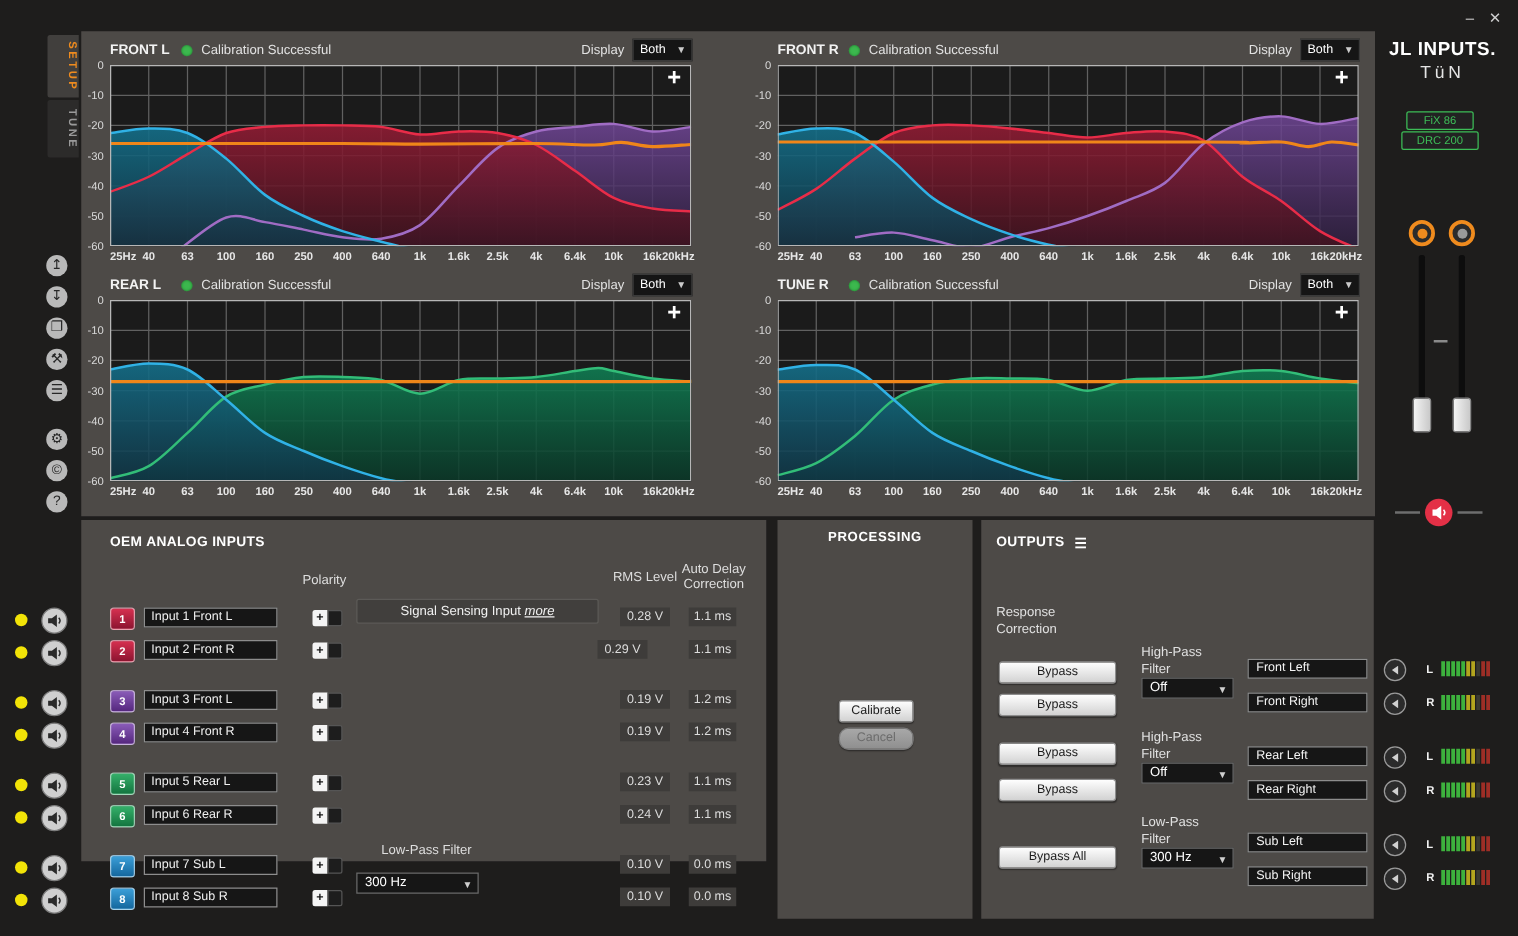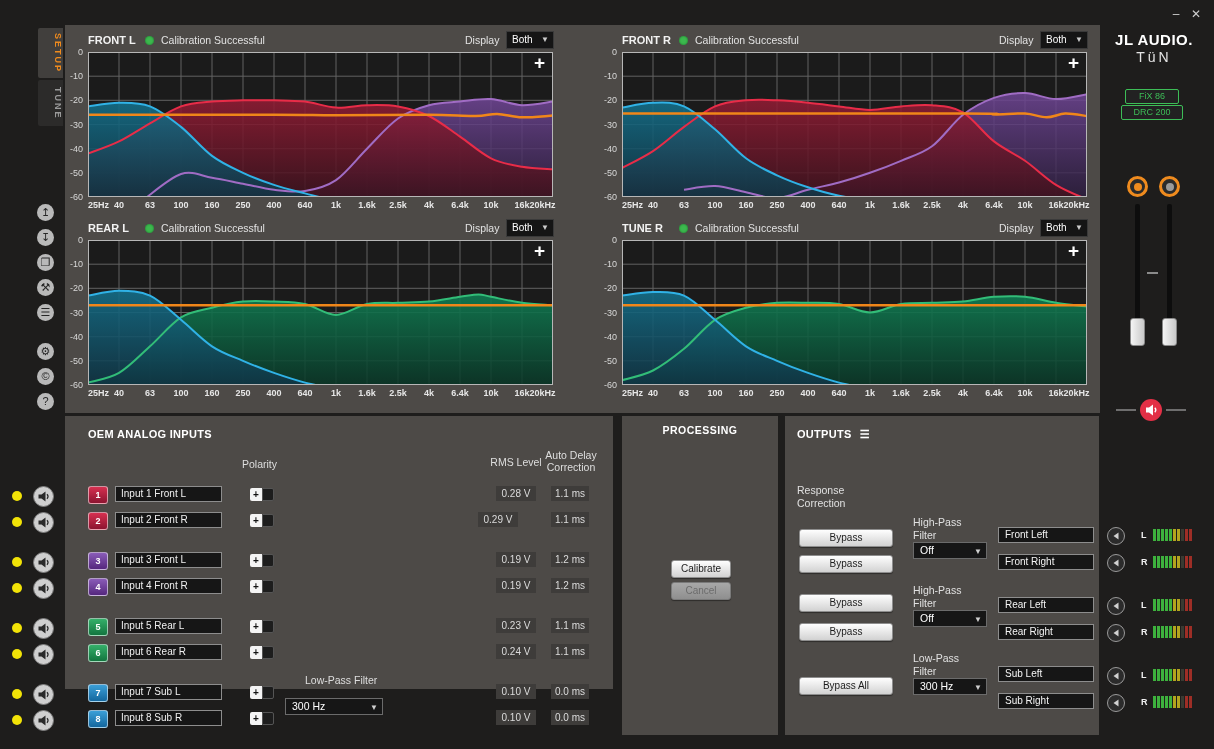--- a/index.html
+++ b/index.html
@@ -66,21 +66,21 @@
            font-size:10px;text-align:center;line-height:15px;}
   .dd{position:absolute;background:#161616;border:1px solid #6b6b6b;color:#fff;font-size:10.5px;
       line-height:15px;padding-left:6px;}
   .dd .caret{position:absolute;right:4px;top:1px;font-size:8px;color:#cfcfcf;}
   
   .proc-title{position:absolute;width:100%;top:8px;text-align:center;font-size:10.5px;font-weight:bold;
               color:#fff;letter-spacing:.5px;}
   .btn{position:absolute;border-radius:3px;text-align:center;font-size:10px;
        background:linear-gradient(#fefefe,#d2d2d2);border:1px solid #8e8e8e;color:#1c1c1c;
        box-shadow:0 1px 1px rgba(0,0,0,.4);}
-  .btn.disabled{background:linear-gradient(#a8a8a8,#8f8f8f);color:#6c6c6c;border-color:#7a7a7a;}
+  .btn.disabled{background:linear-gradient(#a8a8a8,#8f8f8f);color:#6c6c6c;border-color:#7a7a7a;border-radius:8px;}
   
   .hamb{display:inline-block;margin-left:8px;font-size:11px;color:#fff;vertical-align:top;}
   .two-line{position:absolute;font-size:10.5px;color:#e0e0e0;line-height:13px;}
   .ch-field{position:absolute;left:213px;width:88px;height:14px;background:#161616;border:1px solid #8d8d8d;
             color:#f4f4f4;font-size:10px;line-height:14px;padding-left:6px;}
   
   .brand1{position:absolute;left:1100px;top:31px;width:108px;text-align:center;font-size:15px;
           font-weight:bold;color:#fff;letter-spacing:.5px;}
   .brand2{position:absolute;left:1100px;top:49px;width:108px;text-align:center;font-size:14px;
           color:#e4e4e4;letter-spacing:3px;}
@@ -523,20 +523,24 @@
         <span style="left: 403px;">10k</span>
         <span style="left: 434px;">16k</span>
         <span style="left: 465px; transform: translateX(-90%);">20kHz</span>
       </div>
   </div>
 </div>
 
 <div class="panel" id="inputs-panel">
   <div class="pnl-title">OEM ANALOG INPUTS</div>
   <div class="col-label" style="left:177px;top:42px">Polarity</div>
+  <div class="sense-bar">
+    <span>Signal Sensing Input</span>
+    <a href="#" style="font-style:italic">more</a>
+  </div>
   <div class="col-label" style="left:425px;top:40px;width:52px;text-align:center">RMS Level</div>
   <div class="col-label" style="left:478px;top:33px;width:56px;text-align:center;line-height:12px">
     <span>Auto Delay</span><br><span>Correction</span>
   </div>
   <div id="input-rows">
   <div class="in-row" style="top: 70px;">
     <span class="badge" style="background: linear-gradient(rgb(214, 48, 80), rgb(140, 20, 48));">1</span>
     <span class="name-field">Input 1 Front L</span>
     <span class="toggle">
       <span class="t-on">+</span>
@@ -669,21 +673,21 @@
   <div id="out-channels">
       <div class="ch-field" style="top: 111px;">Front Left</div>
       <div class="ch-field" style="top: 138px;">Front Right</div>
       <div class="ch-field" style="top: 181px;">Rear Left</div>
       <div class="ch-field" style="top: 208px;">Rear Right</div>
       <div class="ch-field" style="top: 250px;">Sub Left</div>
       <div class="ch-field" style="top: 277px;">Sub Right</div>
     </div>
 </div>
 
-<div class="brand1">JL AUDIO.</div>
+<div class="brand1">JL INPUTS.</div>
 <div class="brand2">TüN</div>
 <div class="dev-btn" style="left:1125px;top:89px;width:52px;height:13px;line-height:13px">FiX 86</div>
 <div class="dev-btn" style="left:1121px;top:105px;width:60px;height:13px;line-height:13px">DRC 200</div>
 
 <div class="knob" style="left:1127px;top:176px">
     <i style="background:#ef8b1e"></i>
   </div>
 <div class="knob" style="left:1159px;top:176px">
     <i style="background:#9a9a9a"></i>
   </div>

